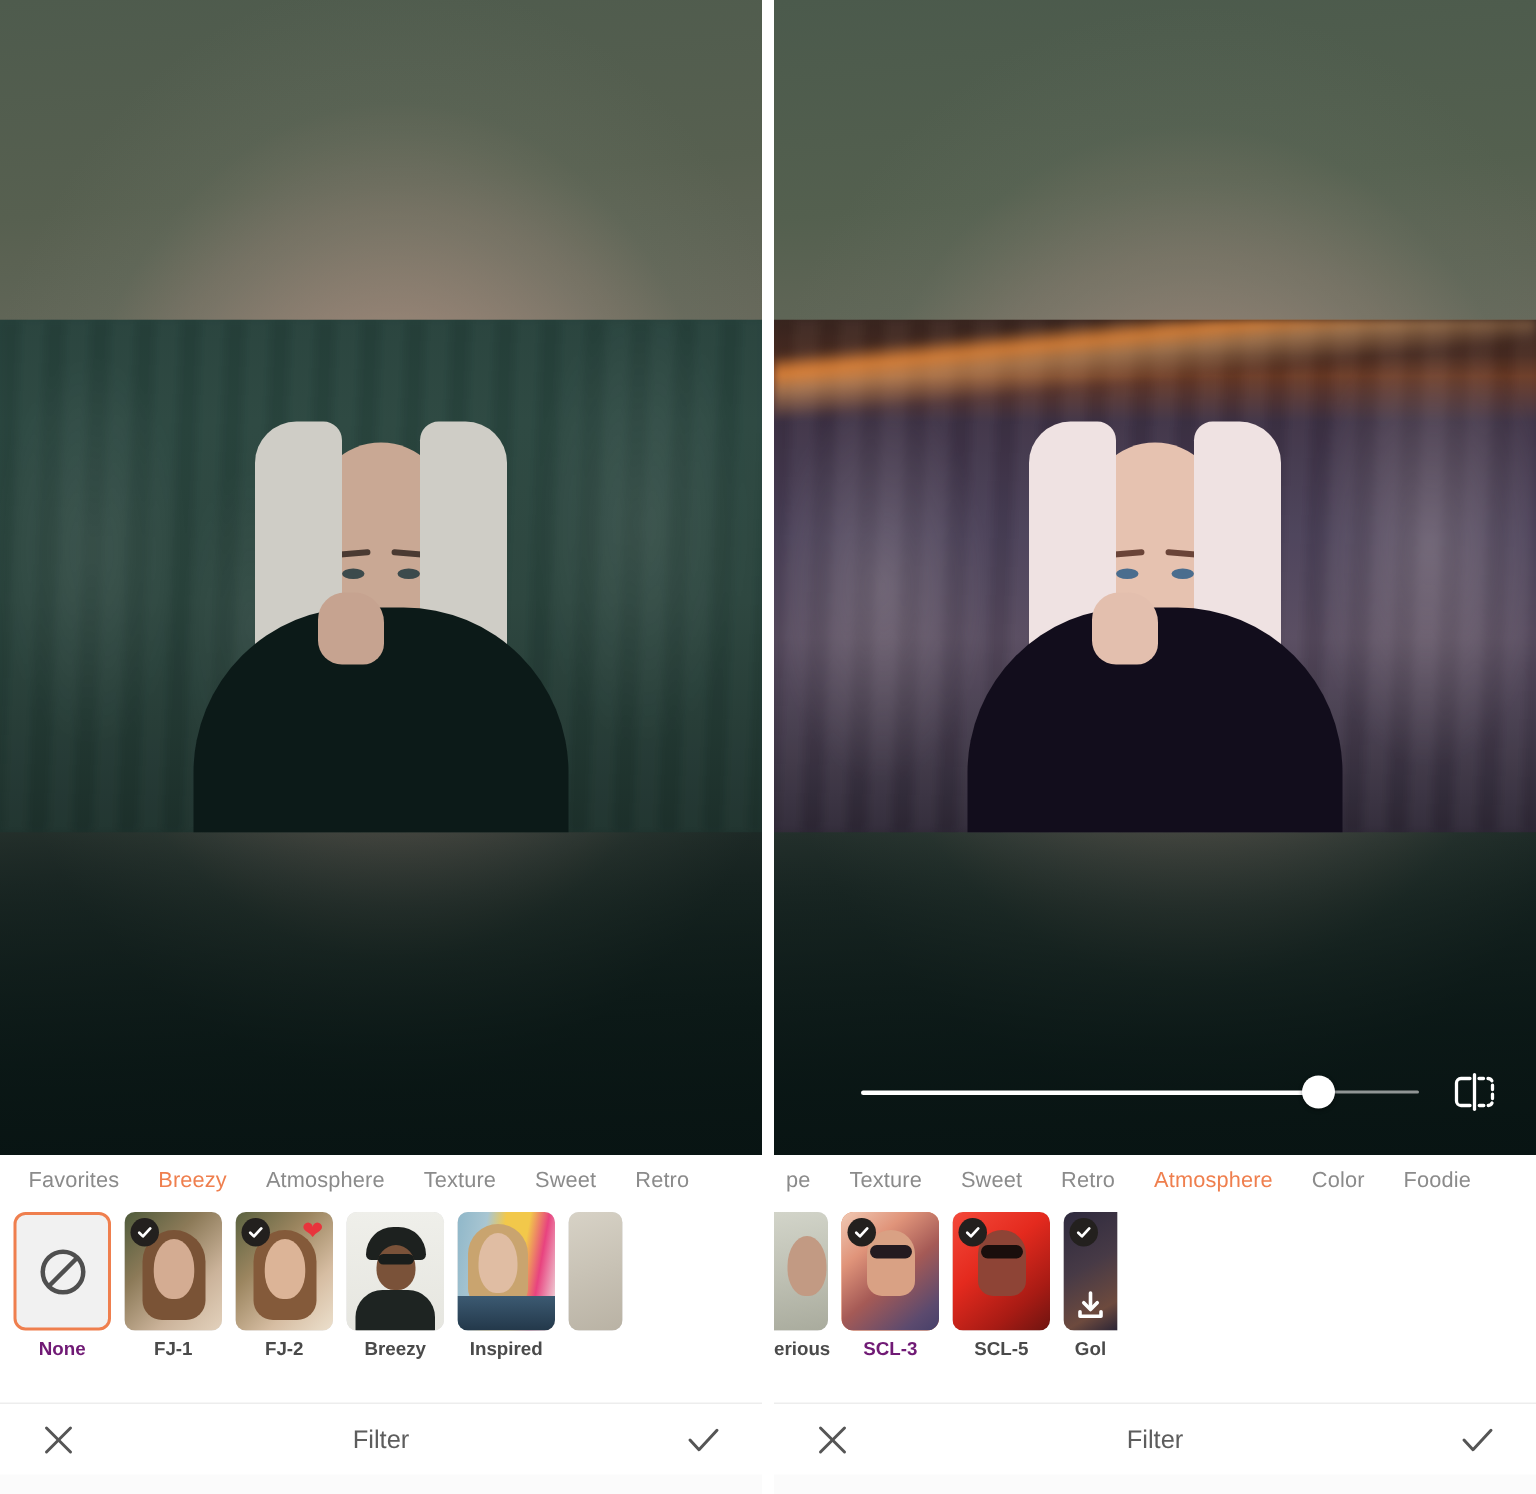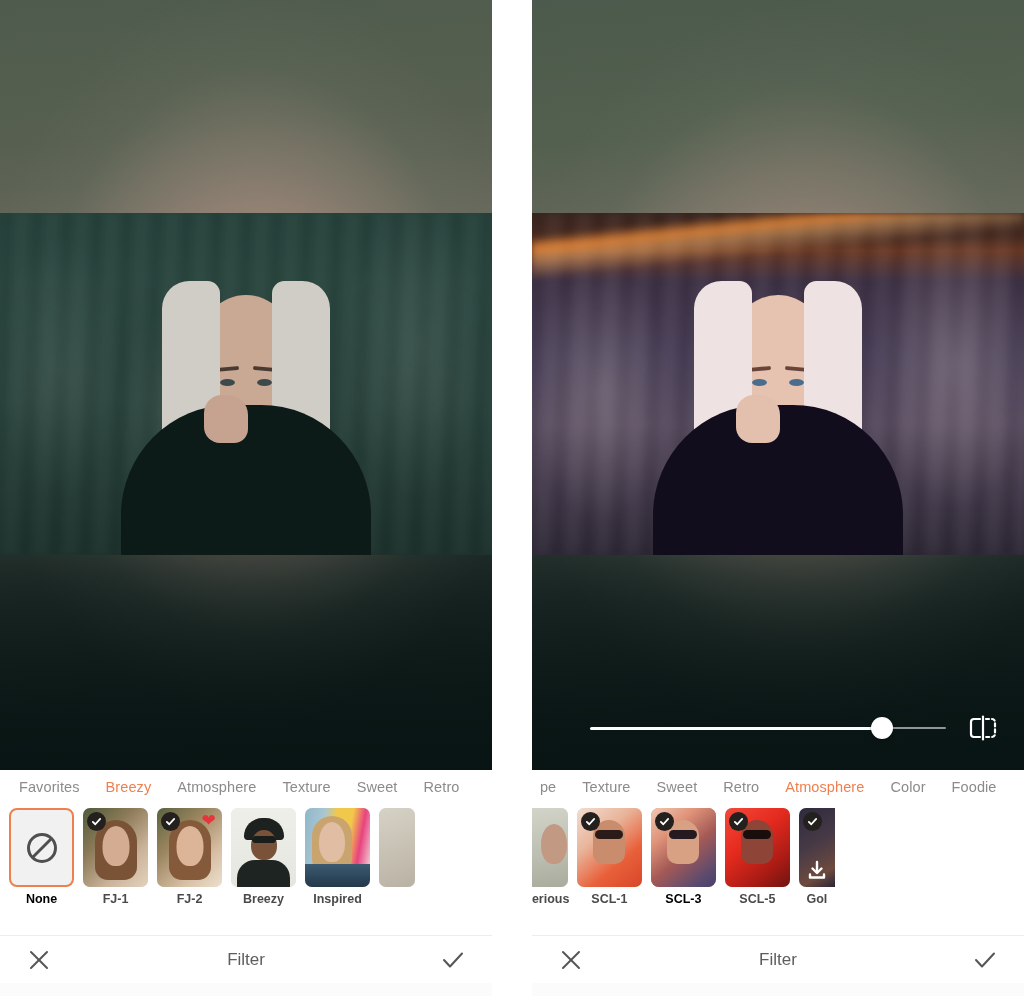--- a/index.html
+++ b/index.html
@@ -1,20 +1,20 @@
 <!DOCTYPE html>
 <html><head>
 <meta charset="utf-8">
 <title>Filter Editor</title>
 <style>
   * { margin:0; padding:0; box-sizing:border-box; }
   html,body { width:1024px; height:996px; overflow:hidden; background:#fff;
               font-family:"Liberation Sans", sans-serif; }
 
-  .screens { position:relative; width:1024px; height:996px; display:flex; background:#ffffff;gap:16px; }
+  .screens { position:relative; width:1024px; height:996px; display:flex; background:#ffffff; }
 
   .panel { position:relative; height:996px; overflow:hidden; background:#fff; }
   .panel-left  { width:508px; }
   .panel-gap   { width:8px; background:#ffffff; height:996px; }
   .panel-right { width:508px; }
 
   
   .canvas {
     position:relative; width:100%; height:770px; overflow:hidden;
   }
@@ -141,21 +141,21 @@
             overflow:hidden; white-space:nowrap; }
   .thumb { width:65px; flex:0 0 65px; text-align:center; }
   .thumb.narrow { flex:0 0 36px; width:36px; }
   .thumb-img {
     position:relative; width:65px; height:79px; border-radius:7px; overflow:hidden;
     background:#ddd;
   }
   .thumb.narrow .thumb-img { width:36px; }
   .thumb-img.selected { outline:2.5px solid #ef7f4e; outline-offset:-2px; border-radius:8px; }
   .thumb-label { margin-top:5px; font-size:12.5px; font-weight:bold; color:#4a4a4a; }
-  .thumb-label.active { color:#000000; }
+  .thumb-label.active { color:#701a75; }
 
   .none-tile { background:#f1f1f1; border:2.5px solid #ef7f4e; border-radius:8px;
                display:flex; align-items:center; justify-content:center; }
 
   .badge-check {
     position:absolute; left:4px; top:4px; width:19px; height:19px; border-radius:50%;
     background:#23201e; display:flex; align-items:center; justify-content:center;
   }
   .badge-heart { position:absolute; right:4px; top:3px; width:19px; height:19px;
                  display:flex; align-items:center; justify-content:center;
@@ -359,33 +359,20 @@
       <div class="thumbs" style="padding-left:0;">
 
         <div class="thumb narrow">
           <div class="thumb-img" style="border-radius:0 7px 7px 0;">
             <div class="tn" style="background:linear-gradient(170deg,#d2d4c9 0%,#bdbfb2 55%,#a9ab9d 100%);"></div>
             <div class="tn-face" style="top:16px;margin-left:4px;width:26px;height:40px;background:#c29a83;"></div>
           </div>
           <div class="thumb-label">erious</div>
         </div>
 
-        <div class="thumb">
-          <div class="thumb-img">
-            <div class="tn" style="background:linear-gradient(140deg,#f3ddd0 0%,#e8b49a 35%,#e8603a 68%,#d8462a 100%);"></div>
-            <div class="tn-face" style="top:12px;width:32px;height:44px;background:#c98d6e;border-radius:16px 16px 10px 10px;"></div>
-            <div class="tn-face" style="top:22px;width:28px;height:9px;background:#2a1b18;border-radius:5px;"></div>
-            <div class="badge-check">
-              <svg width="11" height="11" viewBox="0 0 12 12">
-                <polyline points="2,6.4 4.7,9 10,3.2" fill="none" stroke="#fff" stroke-width="2" stroke-linecap="round" stroke-linejoin="round"></polyline>
-              </svg>
-            </div>
-          </div>
-          <div class="thumb-label">SCL-1</div>
-        </div>
 
 
         <div class="thumb">
           <div class="thumb-img selected">
             <div class="tn" style="background:linear-gradient(140deg,#f0c9b4 0%,#e0947a 28%,#a55a56 55%,#5c4a6e 85%,#46406a 100%);"></div>
             <div class="tn-face" style="top:12px;width:32px;height:44px;background:#d9a184;border-radius:16px 16px 10px 10px;"></div>
             <div class="tn-face" style="top:22px;width:28px;height:9px;background:#241a20;border-radius:5px;"></div>
             <div class="badge-check">
               <svg width="11" height="11" viewBox="0 0 12 12">
                 <polyline points="2,6.4 4.7,9 10,3.2" fill="none" stroke="#fff" stroke-width="2" stroke-linecap="round" stroke-linejoin="round"></polyline>

